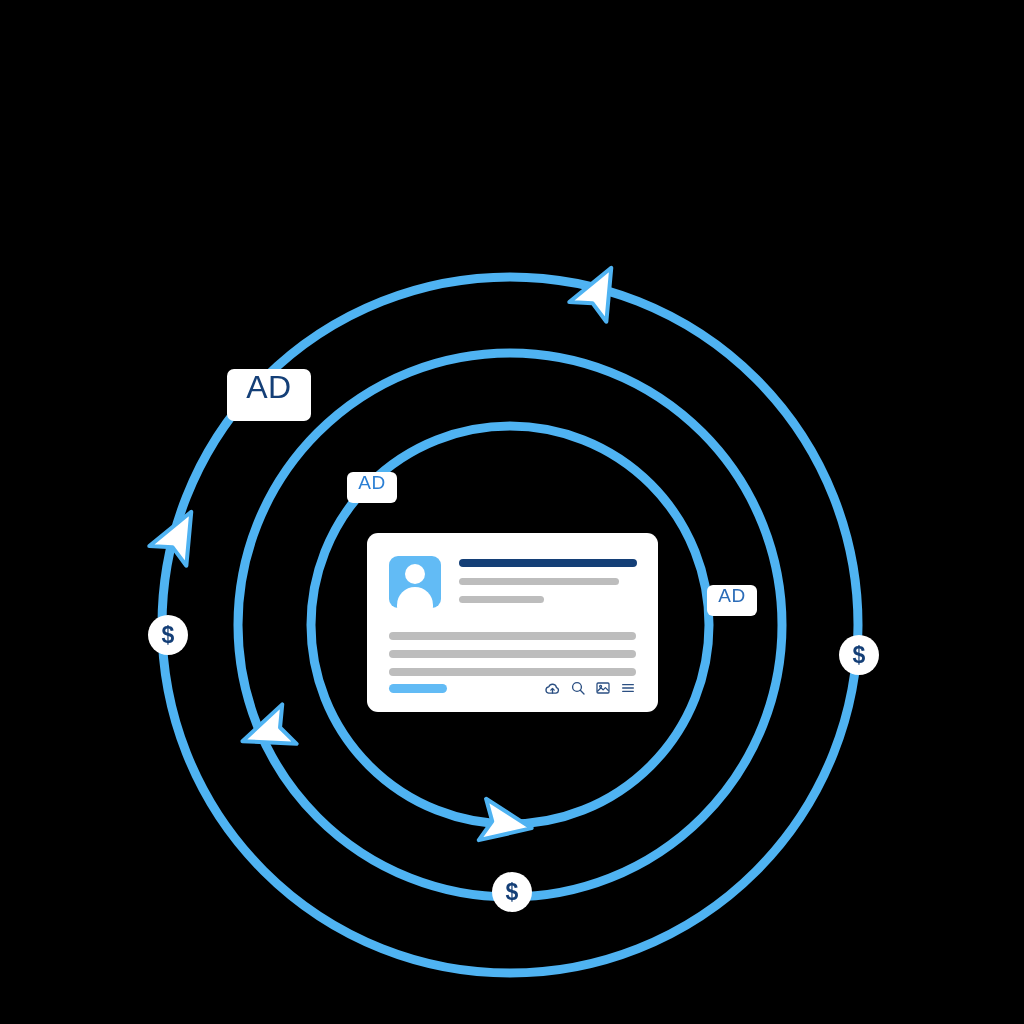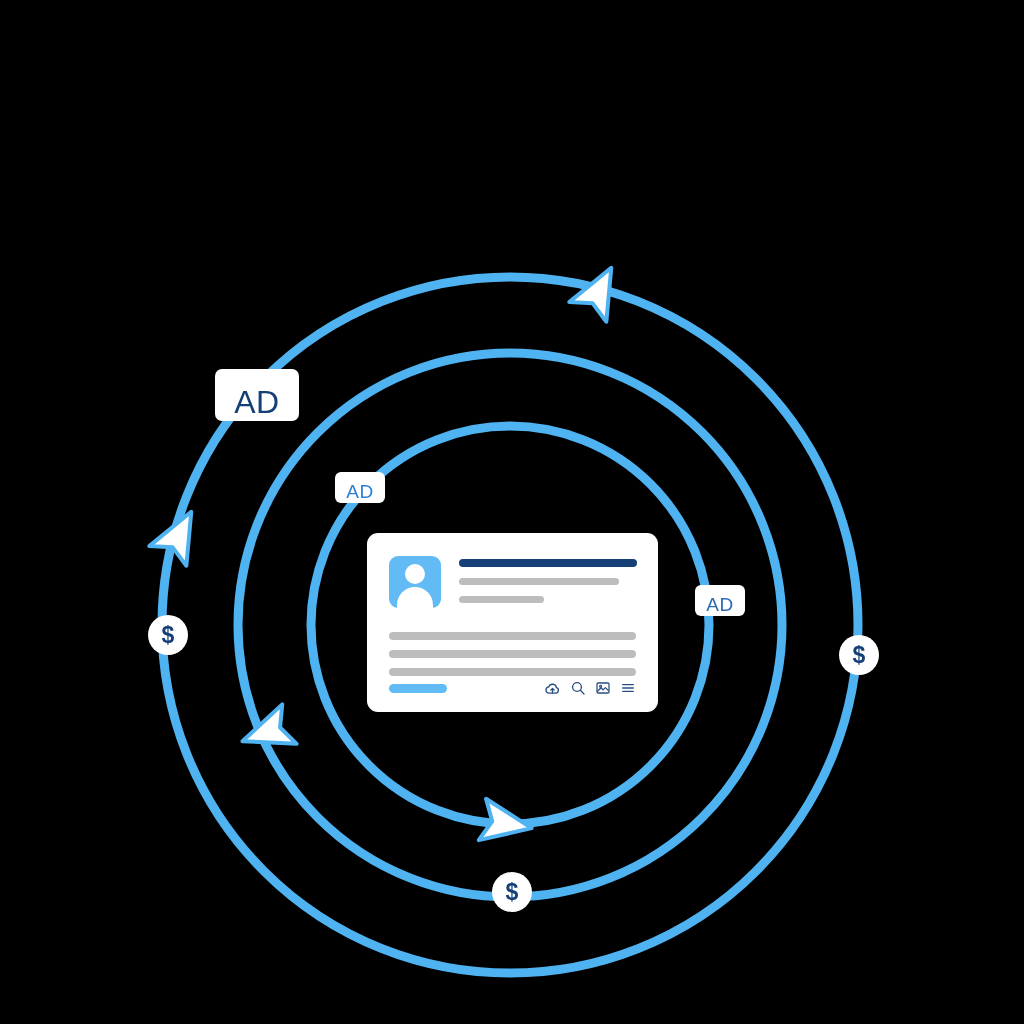--- a/index.html
+++ b/index.html
@@ -121,25 +121,26 @@
     align-items: center;
     gap: 9px;
   }
   .foot-icons svg { display: block; }
   
   .ad-chip {
     position: absolute;
     background: #ffffff;
     color: #143f77;
     display: flex;
-    align-items: flex-end;
+    align-items: flex-start;
     justify-content: center;
     border-radius: 6px;
     font-weight: 400;
     letter-spacing: 0.5px;
+    margin-left: 12px;
   }
   .ad-chip.lg {
     left: 215px; top: 369px;
     width: 84px; height: 52px;
     font-size: 32px;
     border-radius: 7px;
   }
   .ad-chip.md {
     left: 335px; top: 472px;
     width: 50px; height: 31px;

